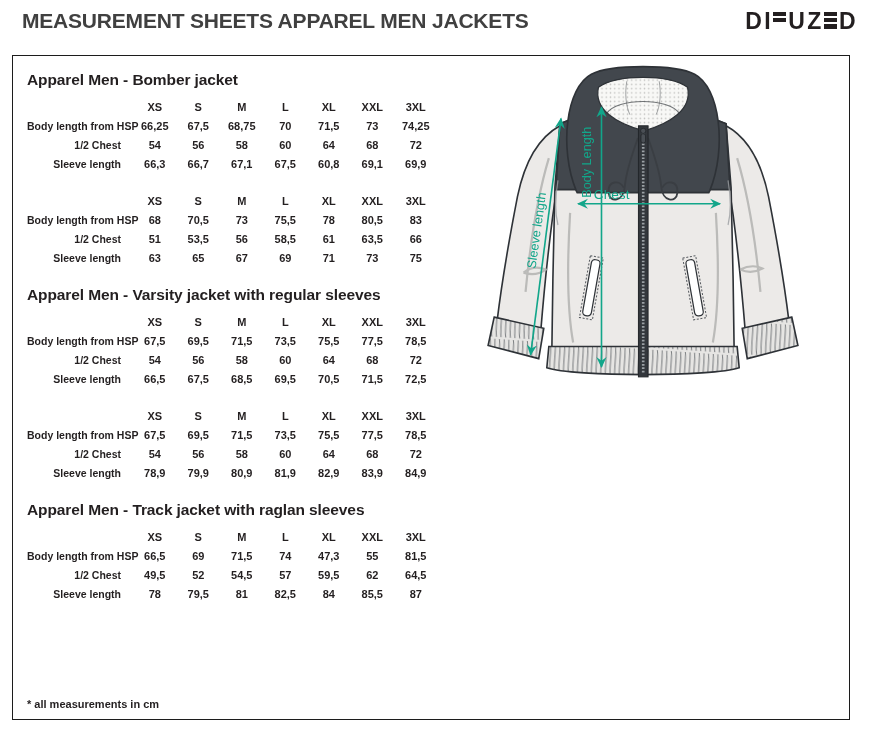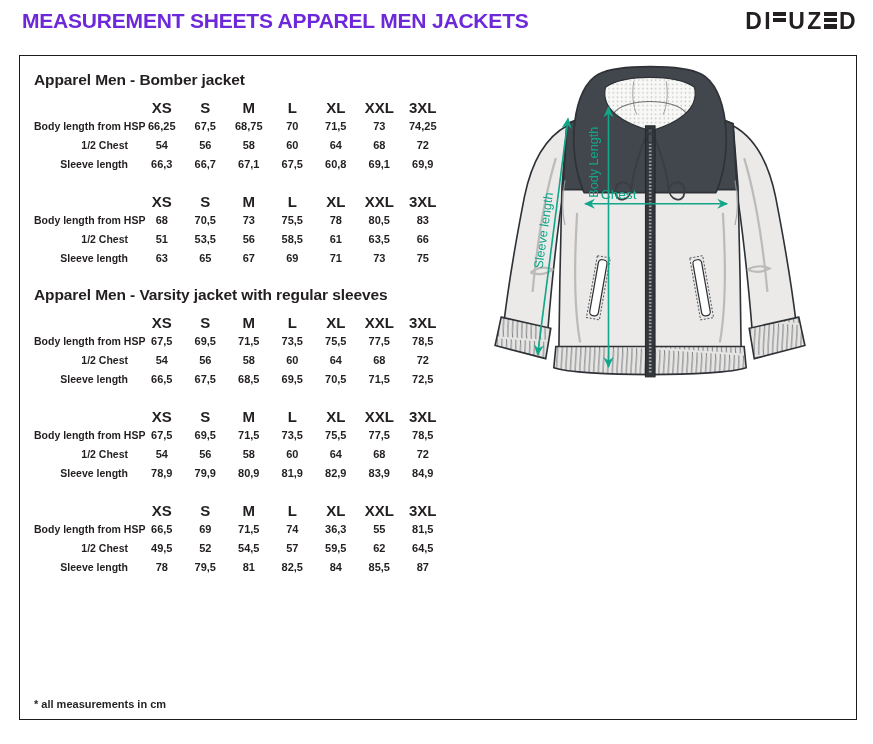--- a/index.html
+++ b/index.html
@@ -1,39 +1,39 @@
 <!DOCTYPE html>
 <html style="--accent: #12A68A;"><head>
 <meta charset="utf-8">
 <style>
   html,body{margin:0;padding:0;background:#ffffff;}
   .page{position:relative;width:873px;height:744px;background:#fff;
         font-family:"Liberation Sans",sans-serif;color:#231f20;overflow:hidden;}
 
   
   .hdr-title{position:absolute;left:22px;top:9px;margin:0;font-size:21px;
-             font-weight:bold;letter-spacing:-0.2px;color:#6d28d9;white-space:nowrap;}
+             font-weight:bold;letter-spacing:-0.2px;color:#404040;white-space:nowrap;}
   .brand{position:absolute;right:17px;top:12px;display:flex;align-items:baseline;
          gap:2px;font-size:23px;font-weight:bold;letter-spacing:0.5px;color:#231f20;}
   .brand .lg{display:inline-block;line-height:17px;}
   .brand .lbars{display:inline-block;position:relative;width:13px;height:16.6px;}
   .brand .lbars i{position:absolute;left:0;display:block;width:13px;height:4.2px;background:#231f20;}
 
   
-  .sheet{position:absolute;left:19px;top:55px;width:836px;height:663px;
+  .sheet{position:absolute;left:12px;top:55px;width:836px;height:663px;
          border:1.6px solid #1c1c1c;background:#fff;}
 
   
   .tables-col{position:absolute;left:14px;top:15px;width:450px;}
   .tsec{margin-bottom:18px;}
   .sec-title{margin:0 0 9px 0;font-size:15.5px;font-weight:bold;letter-spacing:-0.1px;}
   .tgrid{display:grid;grid-template-columns:106px repeat(7,43.5px);}
   .cell{height:19px;line-height:19px;white-space:nowrap;}
   .cell.corner{}
-  .cell.head{text-align:center;font-weight:bold;font-size:15px;}
+  .cell.head{text-align:center;font-weight:bold;font-size:11px;}
   .cell.rowlabel{text-align:right;padding-right:12px;font-weight:bold;font-size:10.5px;}
   .cell.val{text-align:center;font-weight:bold;font-size:11px;}
 
   
   .footnote{position:absolute;left:14px;bottom:9px;font-size:11px;font-weight:bold;}
 
   
   .diagram{position:absolute;left:472px;top:5px;width:316px;height:326px;}
   .accent-stroke{stroke:var(--accent,#12a68a);}
   .accent-fill{fill:var(--accent,#12a68a);}
@@ -205,35 +205,36 @@
             <div class="cell val">78,9</div>
             <div class="cell val">79,9</div>
             <div class="cell val">80,9</div>
             <div class="cell val">81,9</div>
             <div class="cell val">82,9</div>
             <div class="cell val">83,9</div>
             <div class="cell val">84,9</div>
           </div>
         </section>
         <section class="tsec">
+          <h2 class="sec-title">Apparel Men - Track jacket with raglan sleeves</h2>
           <div class="tgrid">
             <div class="cell corner"></div>
             <div class="cell head">XS</div>
             <div class="cell head">S</div>
             <div class="cell head">M</div>
             <div class="cell head">L</div>
             <div class="cell head">XL</div>
             <div class="cell head">XXL</div>
             <div class="cell head">3XL</div>
             <div class="cell rowlabel">Body length from HSP</div>
             <div class="cell val">66,5</div>
             <div class="cell val">69</div>
             <div class="cell val">71,5</div>
             <div class="cell val">74</div>
-            <div class="cell val">36,3</div>
+            <div class="cell val">47,3</div>
             <div class="cell val">55</div>
             <div class="cell val">81,5</div>
             <div class="cell rowlabel">1/2 Chest</div>
             <div class="cell val">49,5</div>
             <div class="cell val">52</div>
             <div class="cell val">54,5</div>
             <div class="cell val">57</div>
             <div class="cell val">59,5</div>
             <div class="cell val">62</div>
             <div class="cell val">64,5</div>

